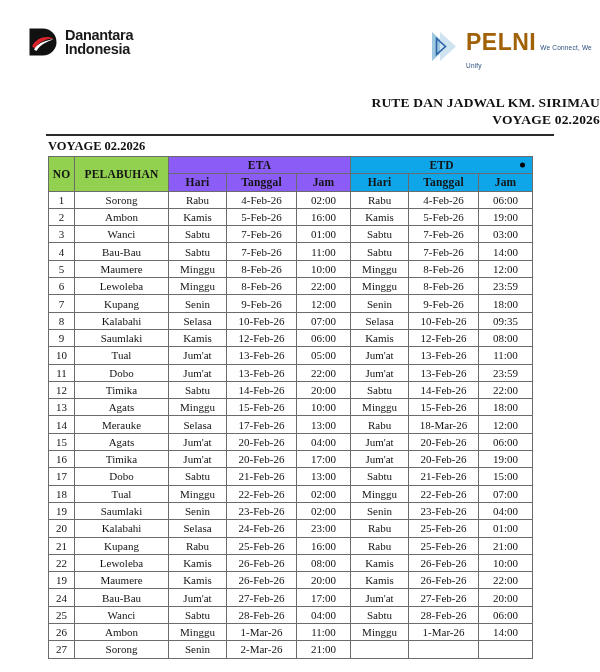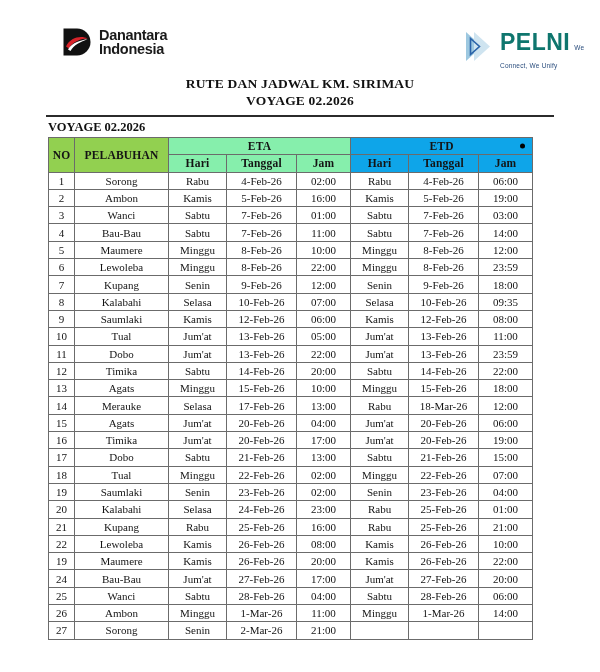--- a/index.html
+++ b/index.html
@@ -13,21 +13,20 @@
     font-family: "Liberation Serif", serif;
     color: #111111;
     overflow: hidden;
     position: relative;
   }
 
   
   .logo-bar {
     position: relative;
     height: 74px;
-    margin-left: 34px;
   }
   .danantara {
     position: absolute;
     left: 28px;
     top: 27px;
     display: flex;
     align-items: center;
     gap: 7px;
   }
   .dan-mark {
@@ -59,36 +58,36 @@
     height: 33px;
     flex: 0 0 auto;
   }
   .pelni-text { padding-top: 1px; }
   .pelni-word {
     font-family: "Liberation Sans", sans-serif;
     font-weight: bold;
     font-size: 23px;
     line-height: 23px;
     letter-spacing: 0.5px;
-    color: #0f766e;
+    color: #a16207;
   }
   .pelni-tag {
     font-family: "Liberation Sans", sans-serif;
     font-size: 6.5px;
     line-height: 10px;
     letter-spacing: 0.2px;
     color: #2a4d7d;
     text-align: right;
     margin-top: 2px;
   }
 
   
   .title-block {
-    text-align: center;
-    margin-top: 1px;
+    text-align: right;
+    margin-top: 20px;
   }
   .title-line {
     font-family: "Liberation Serif", serif;
     font-weight: bold;
     font-size: 13.5px;
     line-height: 17px;
     letter-spacing: 0.2px;
     color: #111;
   }
 
@@ -130,21 +129,21 @@
     color: #141414;
     white-space: nowrap;
     overflow: hidden;
   }
   table.sched th {
     font-weight: bold;
     font-size: 11.5px;
     letter-spacing: 0.2px;
   }
   .h-green  { background: #92d050; }
-  .h-blue   { background: #86efac; margin-left: 9px; }
+  .h-blue   { background: #8b5cf6; margin-left: 9px; }
   .h-yellow { background: #0ea5e9; }
 
   .th-group { height: 17px; position: relative; }
   .th-no      { width: 26px; }
   .th-port    { width: 94px; }
   .th-hari    { width: 58px; }
   .th-tanggal { width: 70px; }
   .th-jam     { width: 54px; }
 
   td.c-no   { text-align: center; }

